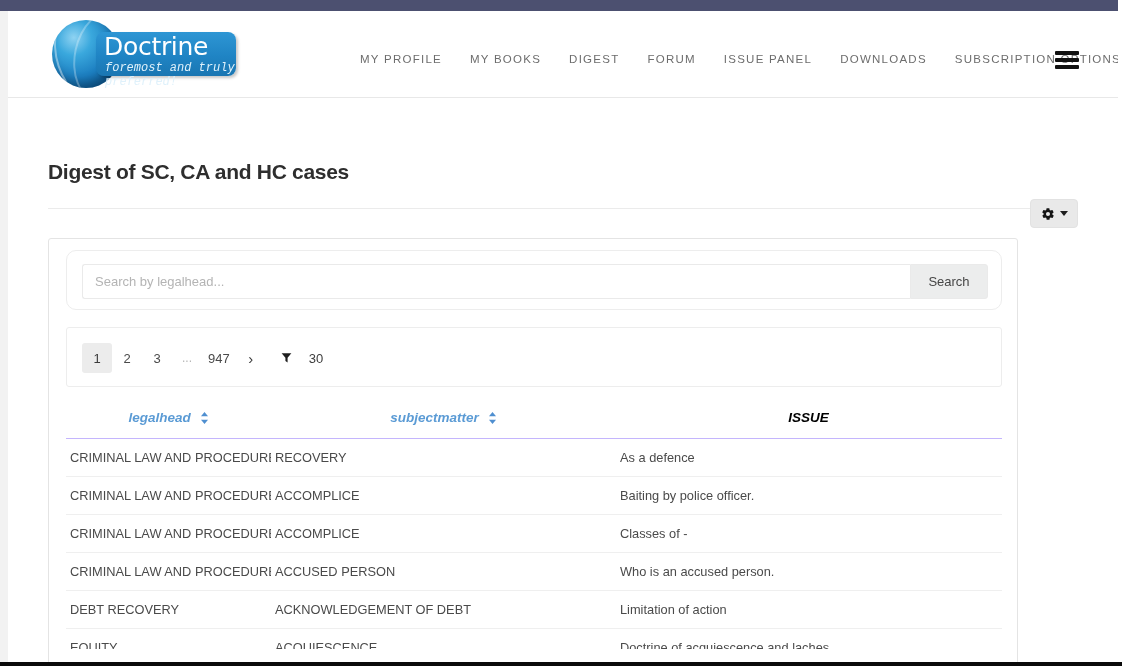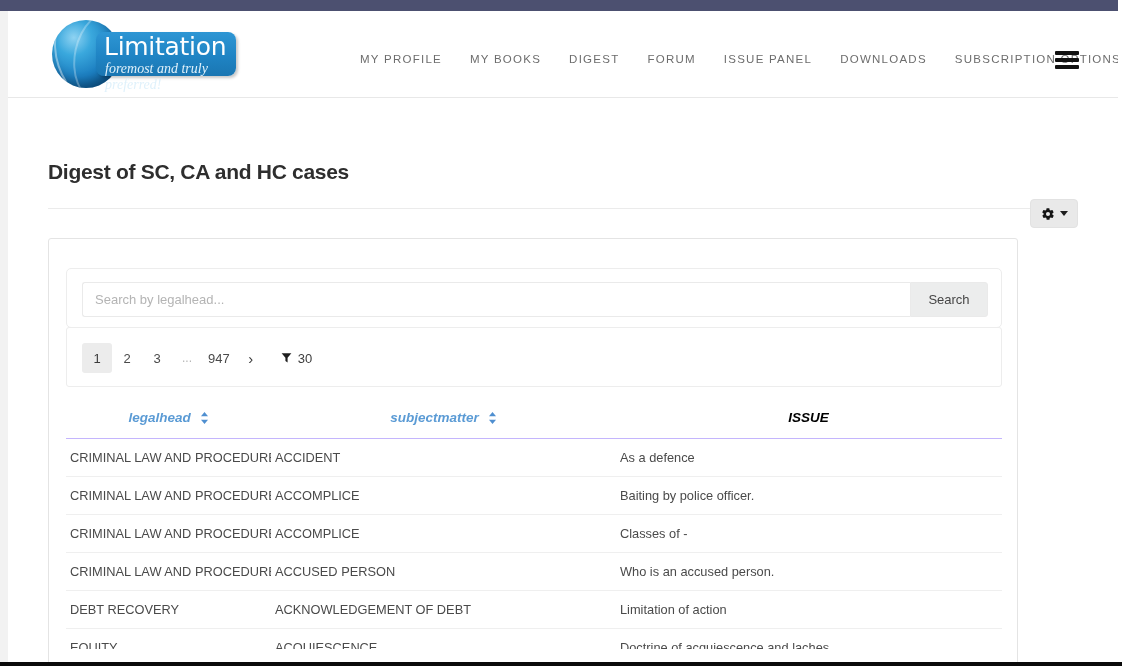--- a/index.html
+++ b/index.html
@@ -83,24 +83,24 @@
     position: absolute;
     left: 52px; top: 14px;
     font-size: 25px;
     letter-spacing: -0.3px;
     color: #ffffff;
     font-family: "DejaVu Sans", sans-serif;
   }
   .logo-tag {
     position: absolute;
     left: 53px; top: 43px;
-    font-size: 14px;
+    font-size: 12px;
     color: #dff1fb;
     font-style: italic;
-    font-family: Liberation Serif, serif;
+    font-family: Liberation Mono, monospace;
   }
 
   .nav {
     position: absolute;
     left: 352px; top: 42px;
     display: flex;
     align-items: center;
     gap: 28px;
   }
   .nav a {
@@ -181,25 +181,25 @@
   .caret {
     width: 0; height: 0;
     border-left: 4px solid transparent;
     border-right: 4px solid transparent;
     border-top: 5px solid #1d1d1d;
   }
 
   
   .search-panel {
     position: absolute;
-    left: 17px; top: 29px;
+    left: 17px; top: 11px;
     width: 936px;
     height: 60px;
     border: 1px solid #ededed;
-    border-radius: 5px;
+    border-radius: 10px;
     background: #ffffff;
   }
   .search-group {
     position: absolute;
     left: 15px; top: 13px;
     width: 906px; height: 35px;
     display: flex;
   }
   .search-input {
     flex: 1;
@@ -254,21 +254,21 @@
     color: #4a4a4a;
     padding: 0 6px;
     cursor: pointer;
     border-radius: 3px;
   }
   .pg.active { background: #ececec; color: #3b3b3b; }
   .pg.ellipsis { color: #b6b6b6; font-size: 12px; }
   .pg.next { font-size: 15px; color: #3a3a3a; }
   .filter-chip {
     display: flex;
-    gap: 5px;
+    gap: 16px;
     margin-left: 14px;
     cursor: pointer;
   }
   .filter-chip span {
     font-size: 13px;
     color: #3d3d3d;
   }
 
   
   .table-wrap {
@@ -340,21 +340,21 @@
 <div id="page">
 
   <div class="topbar"></div>
   <div class="left-edge"></div>
 
   <div class="header">
 
     <div class="logo">
       <div class="logo-ball"></div>
       <div class="logo-plate"></div>
-      <div class="logo-name">Limitation</div>
+      <div class="logo-name">Doctrine</div>
       <div class="logo-tag">foremost and truly preferred!</div>
     </div>
 
     <nav class="nav">
       <a href="#">MY PROFILE</a>
       <a href="#">MY BOOKS</a>
       <a href="#">DIGEST</a>
       <a href="#">FORUM</a>
       <a href="#">ISSUE PANEL</a>
       <a href="#">DOWNLOADS</a>
@@ -424,21 +424,21 @@
                   <path fill="#4f8fd0" d="M4.5 12L1 7.7h7z"></path>
                 </svg>
               </th>
               <th class="c3">ISSUE</th>
               <th class="c4">PRINCIPLE</th>
             </tr>
           </thead>
           <tbody>
             <tr>
               <td class="legalhead">CRIMINAL LAW AND PROCEDURE</td>
-              <td class="subject">ACCIDENT</td>
+              <td class="subject">RECOVERY</td>
               <td class="issue">As a defence</td>
               <td class="principle">"The</td>
             </tr>
             <tr>
               <td class="legalhead">CRIMINAL LAW AND PROCEDURE</td>
               <td class="subject">ACCOMPLICE</td>
               <td class="issue">Baiting by police officer.</td>
               <td class="principle">"Ger</td>
             </tr>
             <tr>

